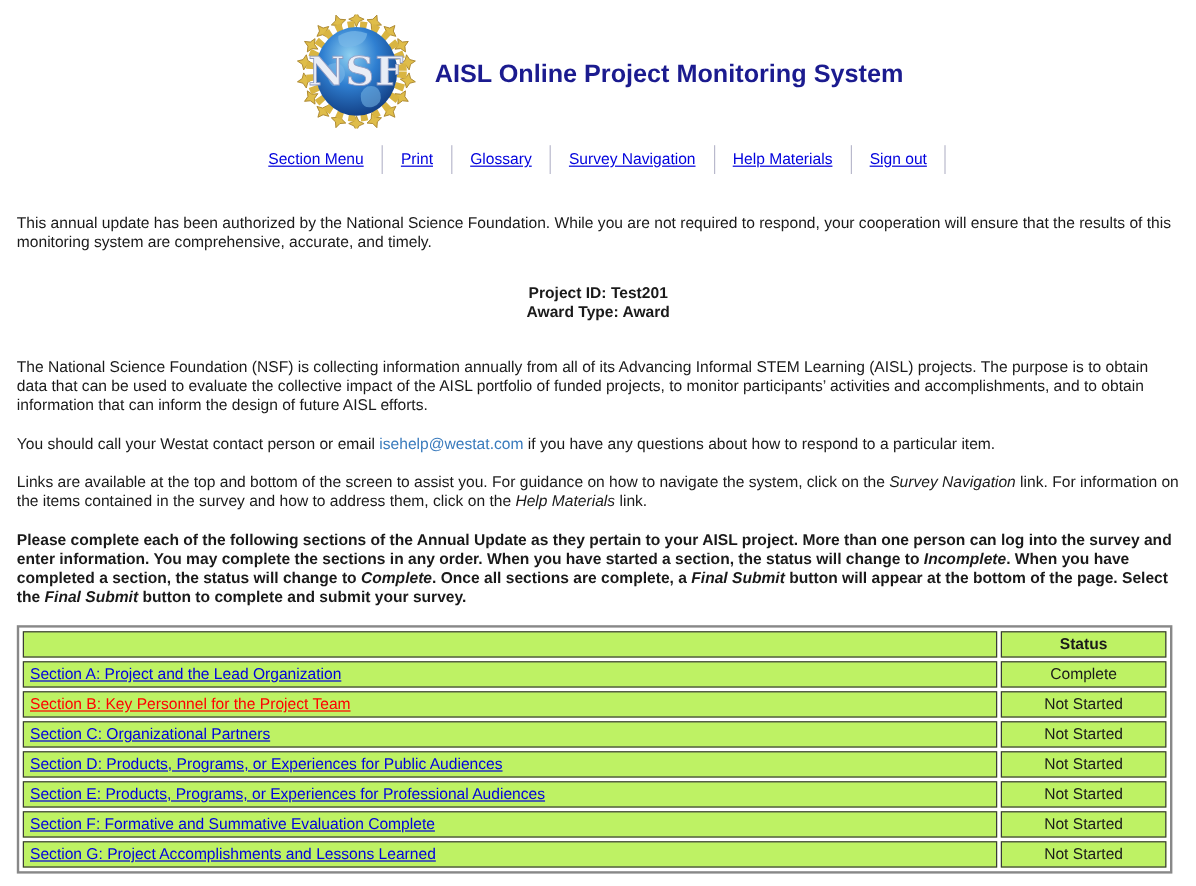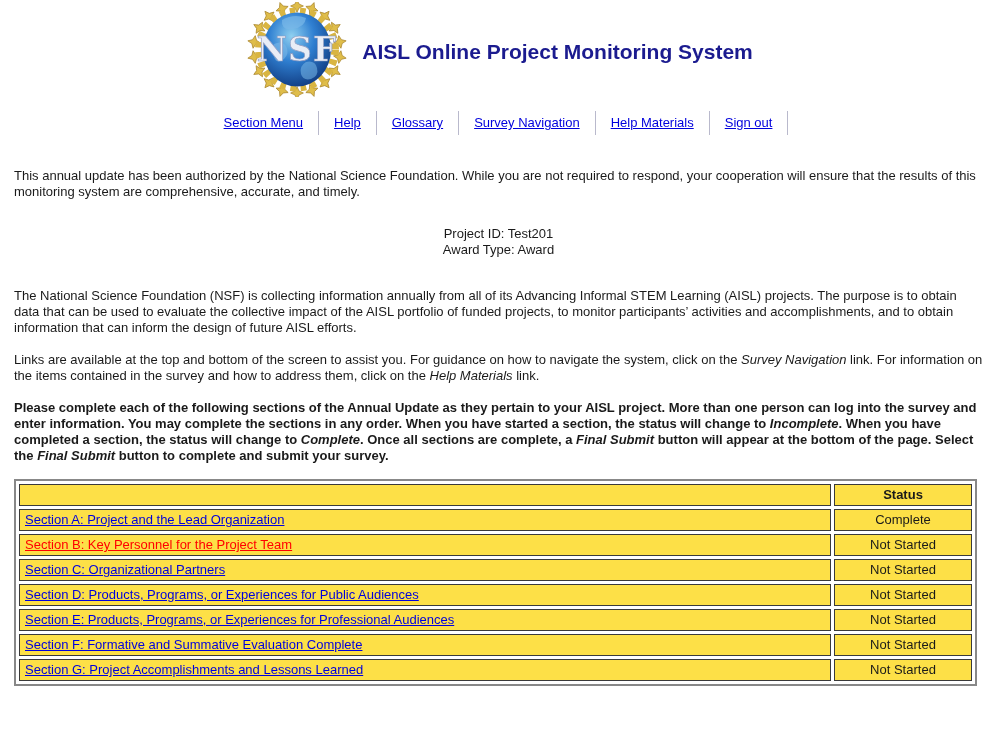--- a/index.html
+++ b/index.html
@@ -11,21 +11,21 @@
     font-size: 13px;
     color: #1a1a1a;
     line-height: 16px;
   }
 
   
   .header {
     display: flex;
     justify-content: center;
     align-items: center;
-    padding-top: 2px;
+    padding-top: 12px;
     gap: 12px;
   }
   .page-title {
     font-size: 21px;
     line-height: 34px;
     font-weight: bold;
     color: #1b1b8f;
     margin: 0;
     letter-spacing: 0px;
   }
@@ -55,21 +55,21 @@
   .content p { margin: 0; }
   .p-authorization { margin-top: 33px !important; }
   .heading-instructions {
     margin-top: 15px !important;
     text-align: center;
     font-weight: bold;
   }
   .project-block {
     margin-top: 26px !important;
     text-align: center;
-    font-weight: normal;
+    font-weight: bold;
   }
   .p-purpose { margin-top: 30px !important; }
   .p-contact { margin-top: 16px !important; }
   .p-navhelp { margin-top: 16px !important; }
   .p-complete {
     margin-top: 16px !important;
     font-weight: bold;
   }
   .italic { font-style: italic; }
   .email-link { color: #3a7bbd; text-decoration: none; }
@@ -82,21 +82,21 @@
     border-collapse: separate;
     border-spacing: 3px;
     background: #ffffff;
     font-size: 13px;
   }
   table.sections td {
     border: 1px solid #3a3a3a;
     padding: 2px 5px;
     height: 21px;
     vertical-align: middle;
-    background: #fde047;
+    background: #bef264;
   }
   td.status-col {
     width: 138px;
     text-align: center;
   }
   td.status-header { font-weight: bold; }
   a.section-link { color: #0000dd; text-decoration: underline; }
   a.section-link.red-link { color: #ff0000; }
 </style>
 </head>
@@ -140,21 +140,21 @@
       <path d="M62 60 q9 -2 11 6 q2 8 -6 11 q-8 2 -10 -5 q-2 -8 5 -12z" fill="#79b8e8" opacity="0.55"></path>
       <text x="53" y="59" text-anchor="middle" font-family="'DejaVu Serif', serif" font-size="33" font-weight="bold" fill="#e9edf6" stroke="#8e9ac0" stroke-width="0.7" letter-spacing="1">NSF</text>
     </svg>
   </span>
   <h1 class="page-title">AISL Online Project Monitoring System</h1>
 </div>
 
 <div class="nav">
   <a href="#">Section Menu</a>
   <span class="divider"></span>
-  <a href="#">Help</a>
+  <a href="#">Print</a>
   <span class="divider"></span>
   <a href="#">Glossary</a>
   <span class="divider"></span>
   <a href="#">Survey Navigation</a>
   <span class="divider"></span>
   <a href="#">Help Materials</a>
   <span class="divider"></span>
   <a href="#">Sign out</a>
   <span class="divider"></span>
 </div>
@@ -164,20 +164,23 @@
   <p class="p-authorization">This annual update has been authorized by the National Science Foundation. While you are not required to respond, your cooperation will ensure that the results of this monitoring system are comprehensive, accurate, and timely.</p>
 
 
   <p class="project-block">
     <span>Project ID: Test201</span><br>
     <span>Award Type: Award</span>
   </p>
 
   <p class="p-purpose">The National Science Foundation (NSF) is collecting information annually from all of its Advancing Informal STEM Learning (AISL) projects. The purpose is to obtain data that can be used to evaluate the collective impact of the AISL portfolio of funded projects, to monitor participants’ activities and accomplishments, and to obtain information that can inform the design of future AISL efforts.</p>
 
+  <p class="p-contact">
+    <span>You should call your Westat contact person or email </span><a href="#" class="email-link">isehelp@westat.com</a><span> if you have any questions about how to respond to a particular item.</span>
+  </p>
 
   <p class="p-navhelp">
     <span>Links are available at the top and bottom of the screen to assist you. For guidance on how to navigate the system, click on the </span><span class="italic">Survey Navigation</span><span> link. For information on the items contained in the survey and how to address them, click on the </span><span class="italic">Help Materials</span><span> link.</span>
   </p>
 
   <p class="p-complete">
     <span>Please complete each of the following sections of the Annual Update as they pertain to your AISL project. More than one person can log into the survey and enter information. You may complete the sections in any order. When you have started a section, the status will change to </span><span class="italic">Incomplete</span><span>. When you have completed a section, the status will change to </span><span class="italic">Complete</span><span>. Once all sections are complete, a </span><span class="italic">Final Submit</span><span> button will appear at the bottom of the page. Select the </span><span class="italic">Final Submit</span><span> button to complete and submit your survey.</span>
   </p>
 
   <table class="sections">

